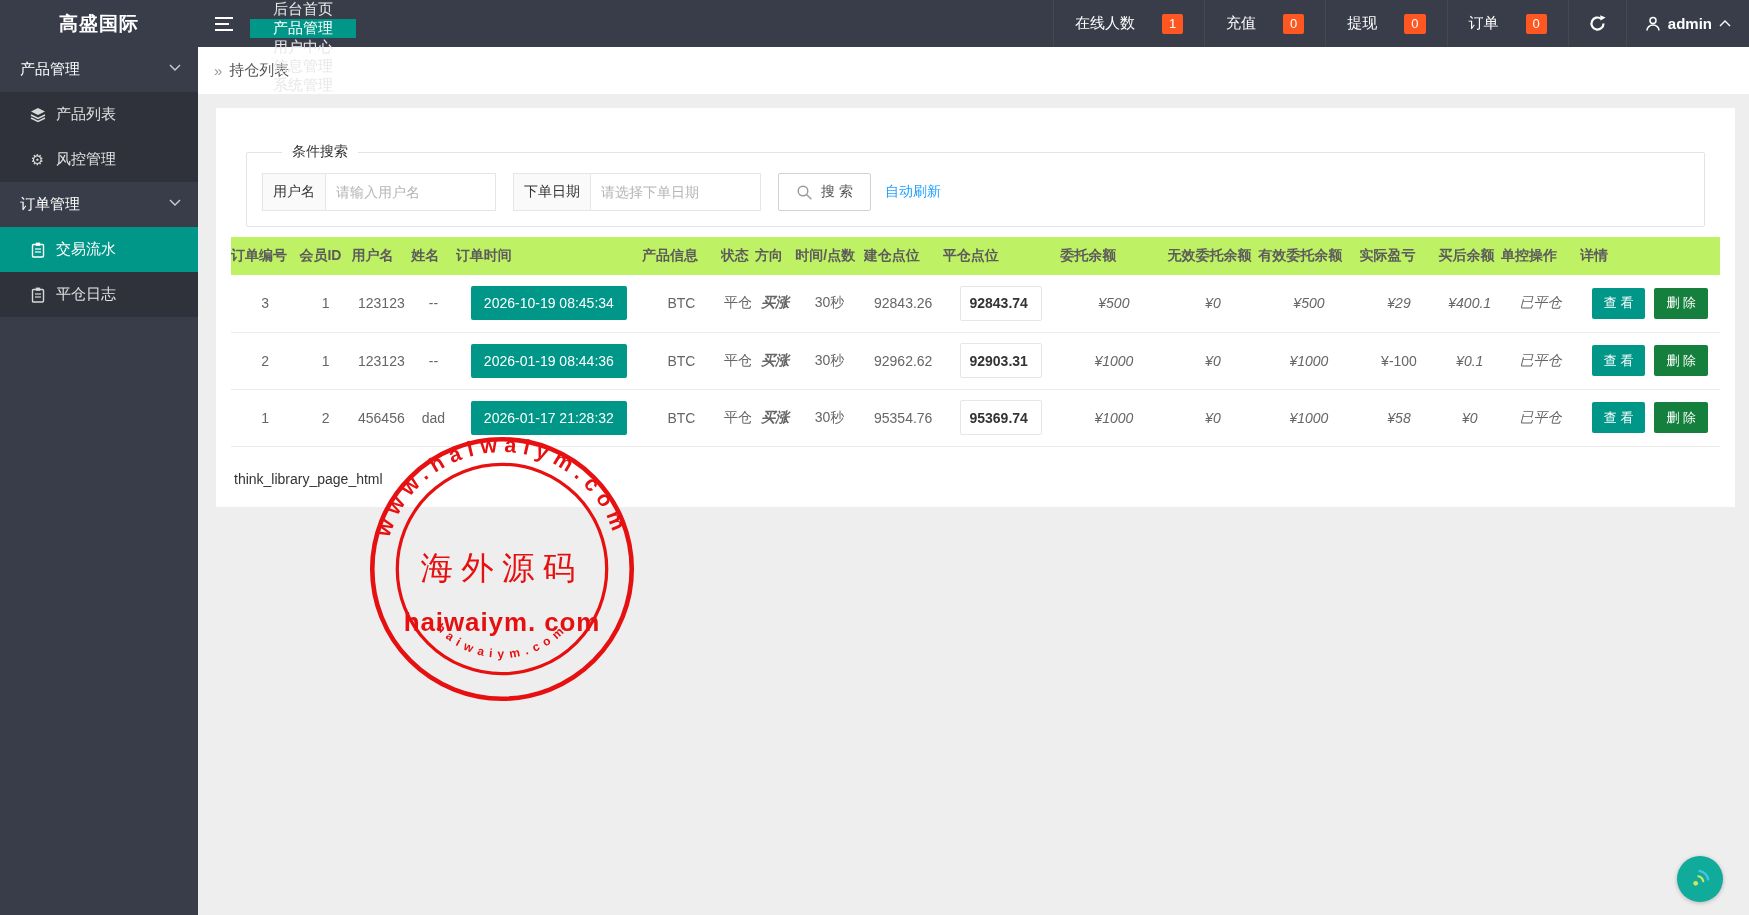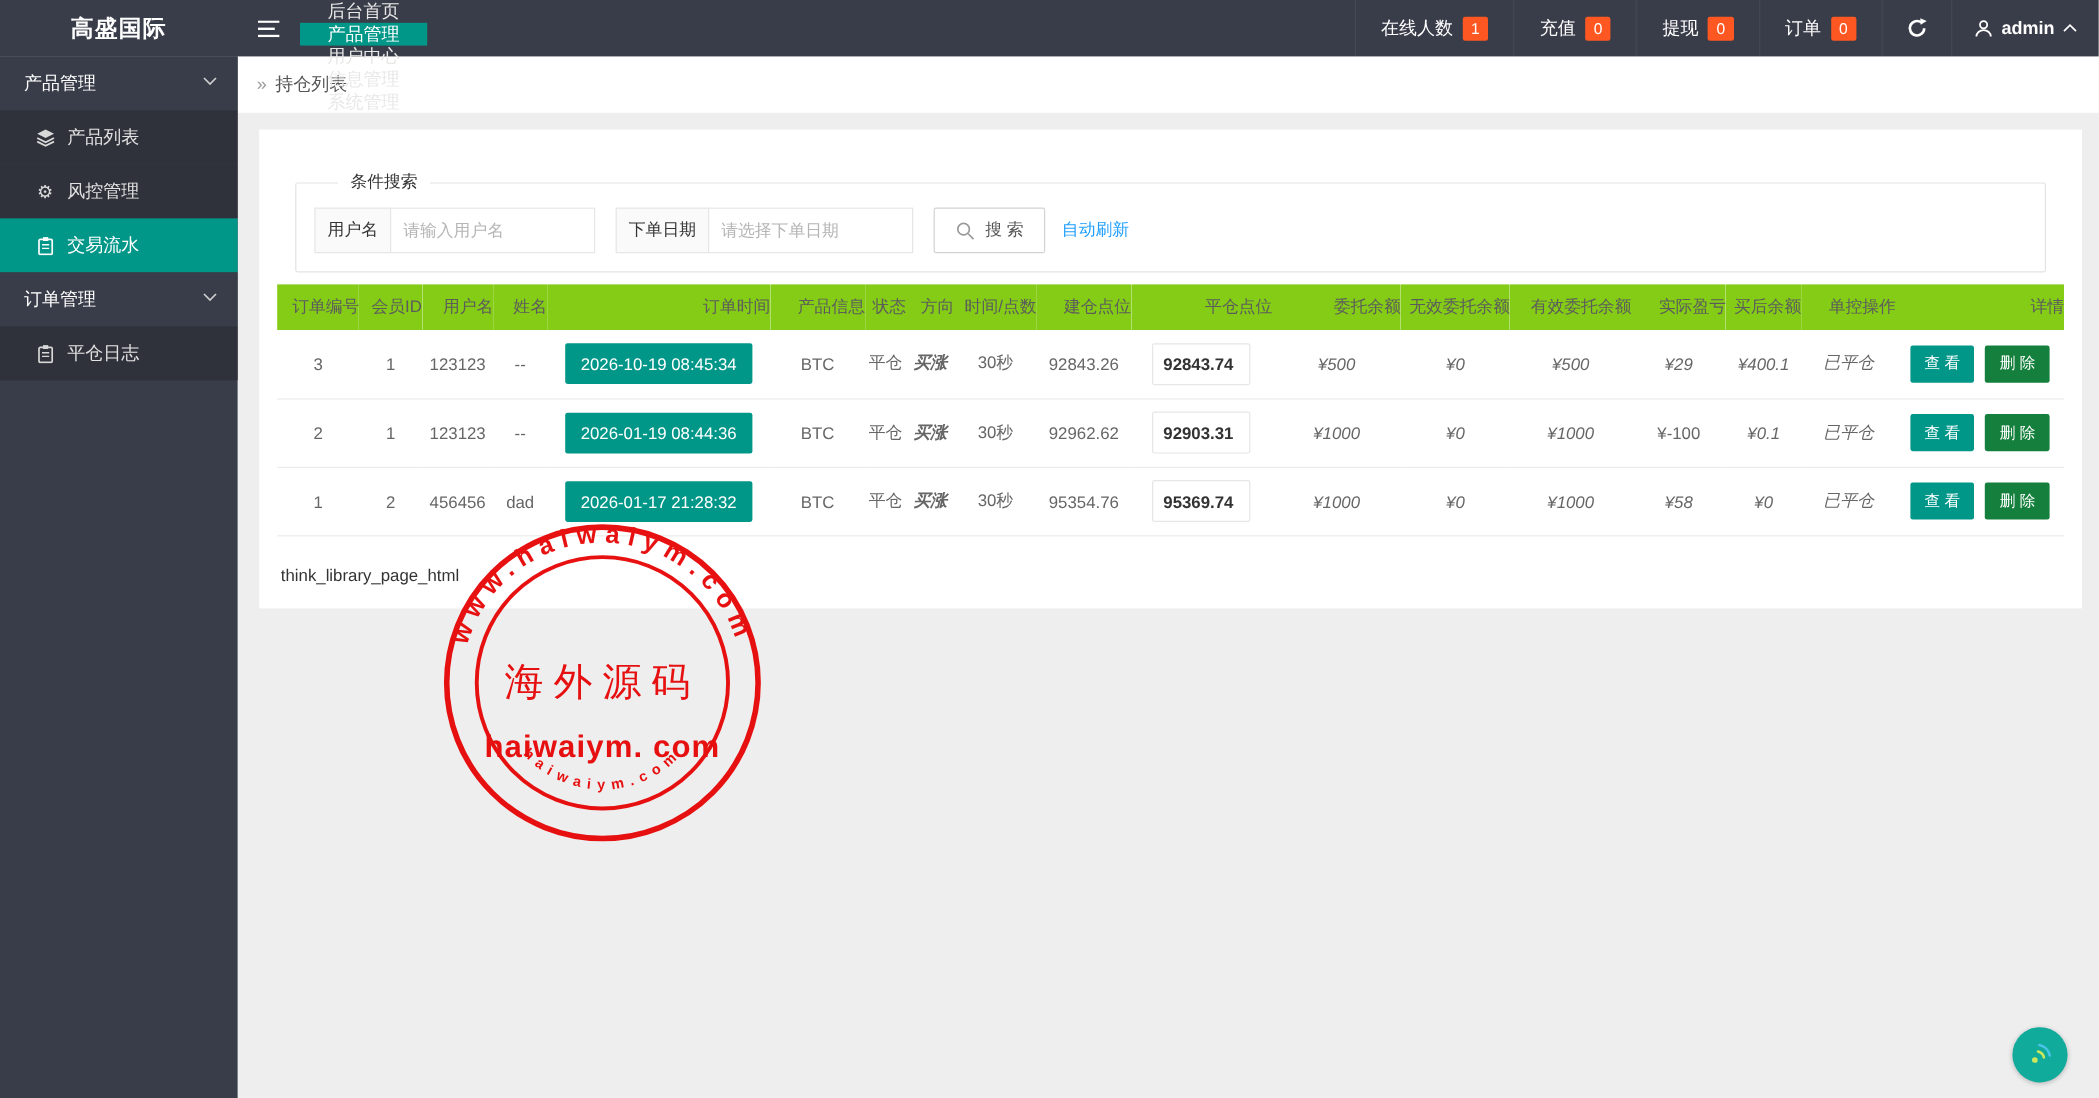--- a/index.html
+++ b/index.html
@@ -10,21 +10,21 @@
   }
 
   
   .header { position:absolute; top:0; left:0; right:0; height:47px; background:#393D49; display:flex; align-items:stretch; z-index:20; }
   .logo { width:198px; display:flex; align-items:center; justify-content:center; color:#fff; font-size:19px; font-weight:bold; letter-spacing:1px; }
   .hamburger { width:52px; display:flex; align-items:center; justify-content:center; cursor:pointer; }
   .topnav { display:flex; align-items:stretch;flex-direction:column; }
   .topnav-item { padding:0 23px; display:flex; align-items:center; color:#e8e8e8; font-size:15px; cursor:pointer; }
   .topnav-item.active { background:#009688; color:#fff; }
   .header-right { margin-left:auto; display:flex; align-items:stretch; }
-  .stat { display:flex; align-items:center; gap:8px; padding:0 21px; color:#fff; font-size:15px; border-left:1px solid rgba(255,255,255,0.06); cursor:pointer; }
+  .stat { display:flex; align-items:center; gap:27px; padding:0 21px; color:#fff; font-size:15px; border-left:1px solid rgba(255,255,255,0.06); cursor:pointer; }
   .badge { background:#FF5722; color:#fff; font-size:13px; line-height:20px; padding:0 7px; border-radius:2px; }
   .icon-btn { display:flex; align-items:center; padding:0 19px; border-left:1px solid rgba(255,255,255,0.06); cursor:pointer; }
   .user-box { display:flex; align-items:center; gap:7px; padding:2px 18px; color:#fff; font-size:15px; font-weight:600; border-left:1px solid rgba(255,255,255,0.06); cursor:pointer; }
 
   
   .sidebar { position:absolute; top:47px; left:0; bottom:0; width:198px; background:#393D49; z-index:15; }
   .side-item { height:45px; display:flex; align-items:center; padding:0 20px; font-size:15px; color:#fff; position:relative; cursor:pointer; }
   .side-group { background:#393D49; }
   .side-group .chev { position:absolute; right:17px; top:17px; }
   .side-child { background:#2F323B; color:#e2e2e2; padding-left:29px; gap:10px; }
@@ -45,21 +45,21 @@
   .search-row { display:flex; align-items:center; }
   .input-group { display:flex; margin-right:17px; }
   .input-label { height:38px; display:flex; align-items:center; padding:0 10px; border:1px solid #e6e6e6; background:#fafafa; font-size:14px; color:#333; white-space:nowrap; }
   .txt-input { height:38px; width:171px; border:1px solid #e6e6e6; margin-left:-1px; padding:0 10px; font-size:14px; color:#666; outline:none; font-family:inherit; }
   .txt-input::placeholder { color:#b5b5b5; }
   .btn-search { height:38px; display:flex; align-items:center; gap:8px; background:#fff; border:1px solid #d2d2d2; border-radius:2px; padding:0 17px; font-size:14px; color:#555; cursor:pointer; font-family:inherit; }
   .auto-refresh { margin-left:14px; color:#1E9FFF; font-size:14px; text-decoration:none; cursor:pointer; }
 
   
   table.grid { width:100%; border-collapse:collapse; table-layout:fixed; margin-top:2px; }
-  table.grid th { background:#84cc16; height:38px; font-weight:400; font-size:14px; color:#5c5c5c; text-align:right; overflow:hidden; white-space:nowrap; }
+  table.grid th { background:#bef264; height:38px; font-weight:700; font-size:14px; color:#5c5c5c; text-align:left; overflow:hidden; white-space:nowrap; }
   table.grid td { height:57px; text-align:center; font-size:14px; color:#666; border-bottom:1px solid #ebebeb; overflow:hidden; white-space:nowrap; }
   .time-btn { display:inline-block; background:#009688; color:#fff; font-size:14px; padding:9px 13px; border-radius:2px; border:none; cursor:pointer; font-family:inherit; }
   .close-input { width:82px; height:35px; border:1px solid #e6e6e6; border-radius:2px; padding:0 8px; font-size:14px; color:#333; font-weight:600; outline:none; font-family:inherit; }
   .red { color:#ff0000;font-style:italic; }
   .green { color:#00aa00; }
   .dir { font-weight:700; }
   .dark { color:#555; }
   .cell-actions { display:flex; gap:9px; justify-content:center; }
   .btn-view { background:#009688; border:none; color:#fff; font-size:13px; padding:0 12px; height:31px; border-radius:2px; cursor:pointer; font-family:inherit; }
   .btn-del { background:#15803d; border:none; color:#fff; font-size:13px; padding:0 12px; height:31px; border-radius:2px; cursor:pointer; font-family:inherit; }
@@ -141,36 +141,36 @@
         <path d="M1 8 L8 11.5 L15 8" stroke="#d8d8d8" stroke-width="1.5" fill="none"></path>
         <path d="M1 11 L8 14.5 L15 11" stroke="#d8d8d8" stroke-width="1.5" fill="none"></path>
       </svg>
     </span>
     <span>产品列表</span>
   </div>
   <div class="side-item side-child">
     <span class="side-icon">⚙</span>
     <span>风控管理</span>
   </div>
+  <div class="side-item side-group">
+    <span>订单管理</span>
+    <svg class="chev" width="12" height="8" viewBox="0 0 12 8">
+      <polyline points="1,1 6,6 11,1" stroke="#cfcfcf" stroke-width="1.4" fill="none"></polyline>
+    </svg>
+  </div>
   <div class="side-item side-child active">
     <span class="side-icon">
       <svg width="14" height="16" viewBox="0 0 14 16">
         <rect x="1.5" y="2.5" width="11" height="12.5" rx="1" stroke="#fff" stroke-width="1.4" fill="none"></rect>
         <rect x="4.8" y="0.6" width="4.4" height="3.2" fill="#fff"></rect>
         <line x1="4" y1="7" x2="10" y2="7" stroke="#fff" stroke-width="1.2"></line>
         <line x1="4" y1="10" x2="10" y2="10" stroke="#fff" stroke-width="1.2"></line>
       </svg>
     </span>
     <span>交易流水</span>
-  </div>
-  <div class="side-item side-group">
-    <span>订单管理</span>
-    <svg class="chev" width="12" height="8" viewBox="0 0 12 8">
-      <polyline points="1,1 6,6 11,1" stroke="#cfcfcf" stroke-width="1.4" fill="none"></polyline>
-    </svg>
   </div>
   <div class="side-item side-child">
     <span class="side-icon">
       <svg width="14" height="16" viewBox="0 0 14 16">
         <rect x="1.5" y="2.5" width="11" height="12.5" rx="1" stroke="#d8d8d8" stroke-width="1.4" fill="none"></rect>
         <rect x="4.8" y="0.6" width="4.4" height="3.2" fill="#d8d8d8"></rect>
         <line x1="4" y1="7" x2="10" y2="7" stroke="#d8d8d8" stroke-width="1.2"></line>
         <line x1="4" y1="10" x2="10" y2="10" stroke="#d8d8d8" stroke-width="1.2"></line>
       </svg>
     </span>

